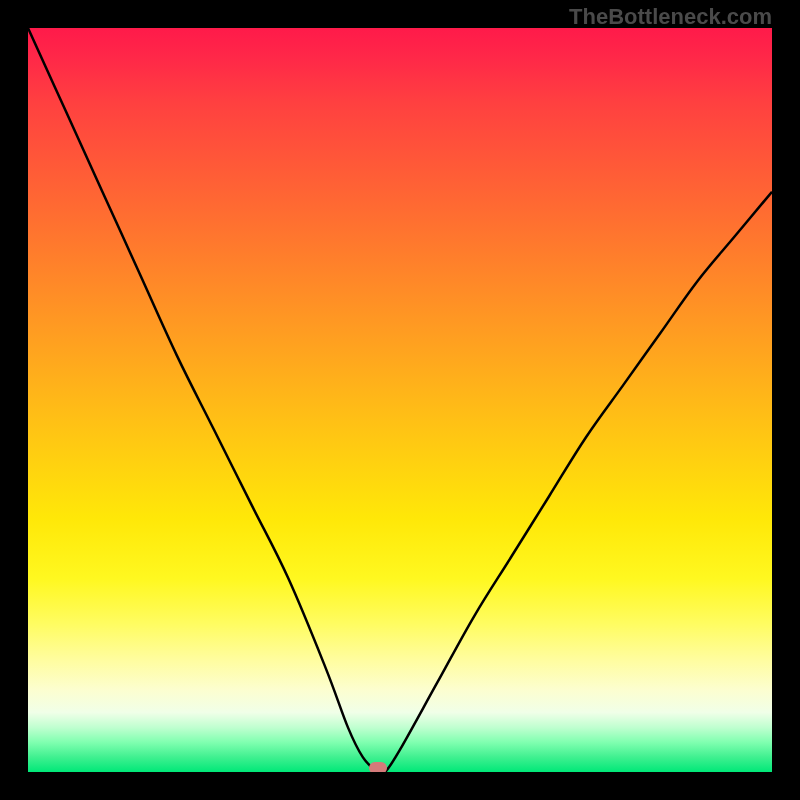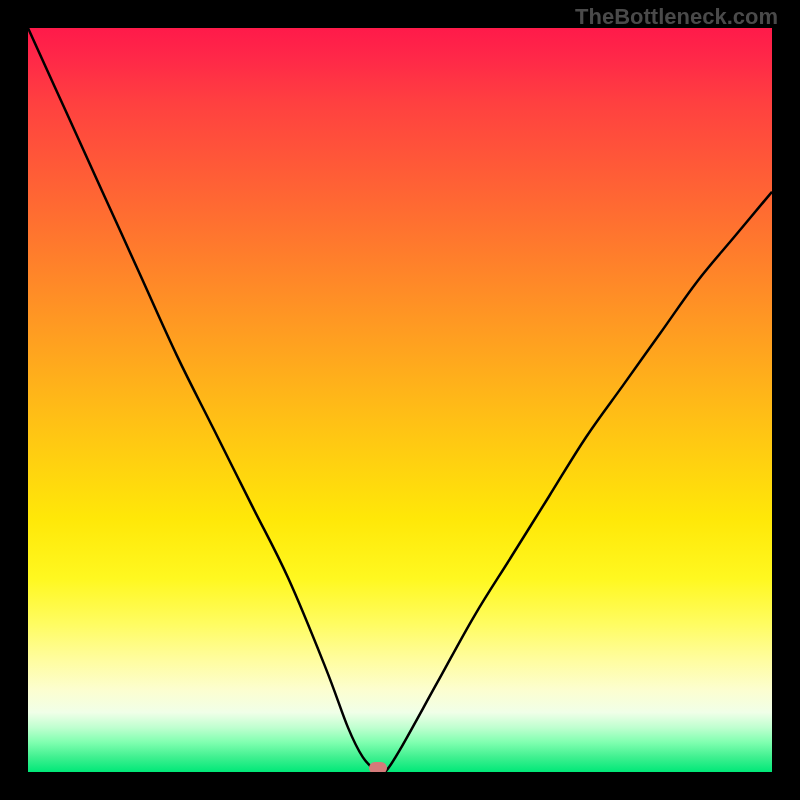--- a/index.html
+++ b/index.html
@@ -18,21 +18,21 @@
       position: absolute;
       top: 0;
       left: 0;
       width: 800px;
       height: 800px;
       background: #000;
     }
     .watermark {
       position: absolute;
       top: 4px;
-      right: 22px;
+      right: 28px;
       color: #4a4a4a;
       font-family: Arial, sans-serif;
       font-size: 22px;
       font-weight: bold;
       z-index: 10;
     }
     .plot-area {
       position: absolute;
       top: 28px;
       left: 28px;

